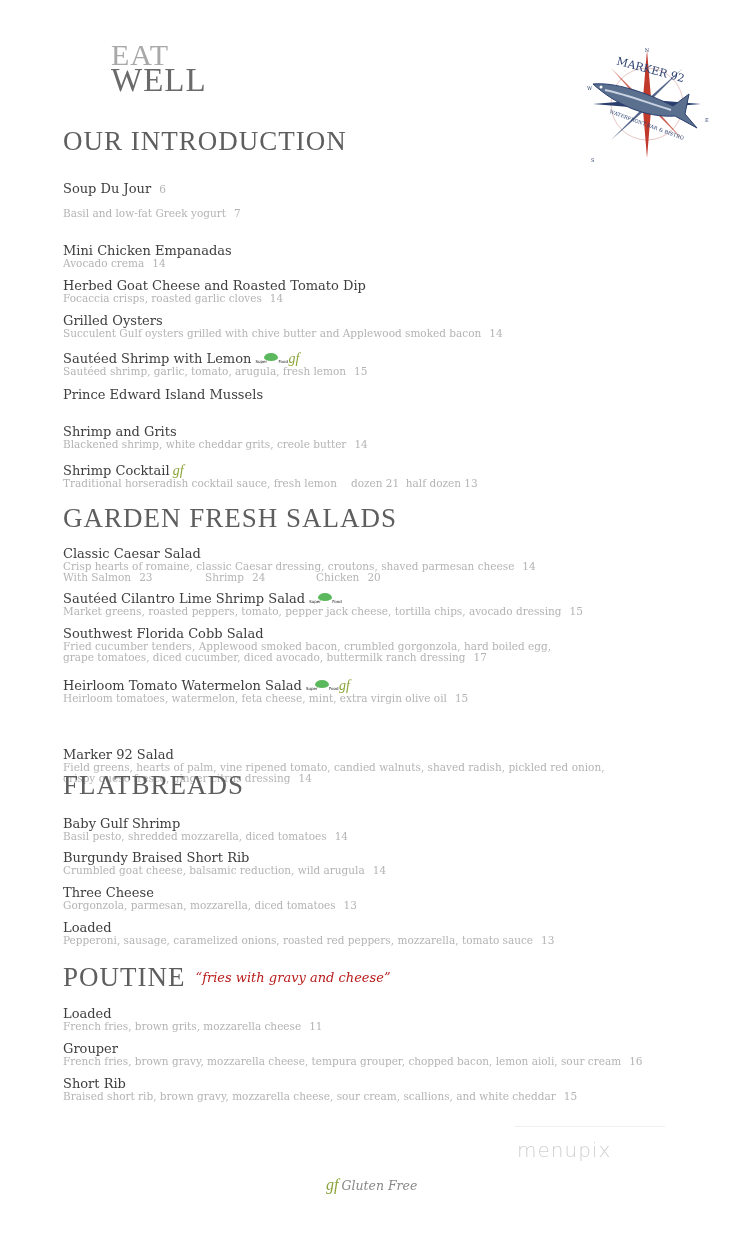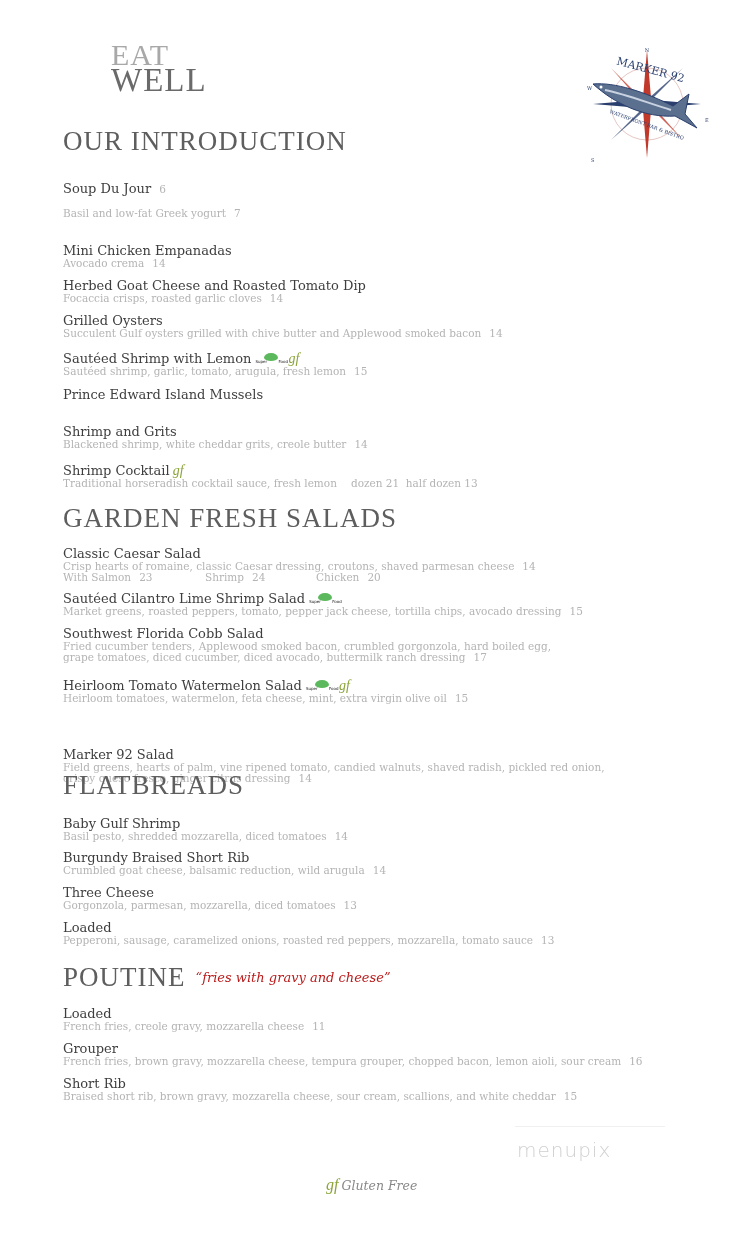--- a/index.html
+++ b/index.html
@@ -158,21 +158,21 @@
 
 <div class="item" style="top:920px;">
   <div class="item-name">Loaded</div>
   <div class="item-desc"><span>Pepperoni, sausage, caramelized onions, roasted red peppers, mozzarella, tomato sauce</span><span class="price">13</span></div>
 </div>
 
 <h2 class="section-title" style="top:962px;"><span>POUTINE</span><span class="section-subtitle">“fries with gravy and cheese”</span></h2>
 
 <div class="item" style="top:1006px;">
   <div class="item-name">Loaded</div>
-  <div class="item-desc"><span>French fries, creole gravy, mozzarella cheese</span><span class="price">11</span></div>
+  <div class="item-desc"><span>French fries, brown grits, mozzarella cheese</span><span class="price">11</span></div>
 </div>
 
 <div class="item" style="top:1041px;">
   <div class="item-name">Grouper</div>
   <div class="item-desc"><span>French fries, brown gravy, mozzarella cheese, tempura grouper, chopped bacon, lemon aioli, sour cream</span><span class="price">16</span></div>
 </div>
 
 <div class="item" style="top:1076px;">
   <div class="item-name">Short Rib</div>
   <div class="item-desc"><span>Braised short rib, brown gravy, mozzarella cheese, sour cream, scallions, and white cheddar</span><span class="price">15</span></div>

